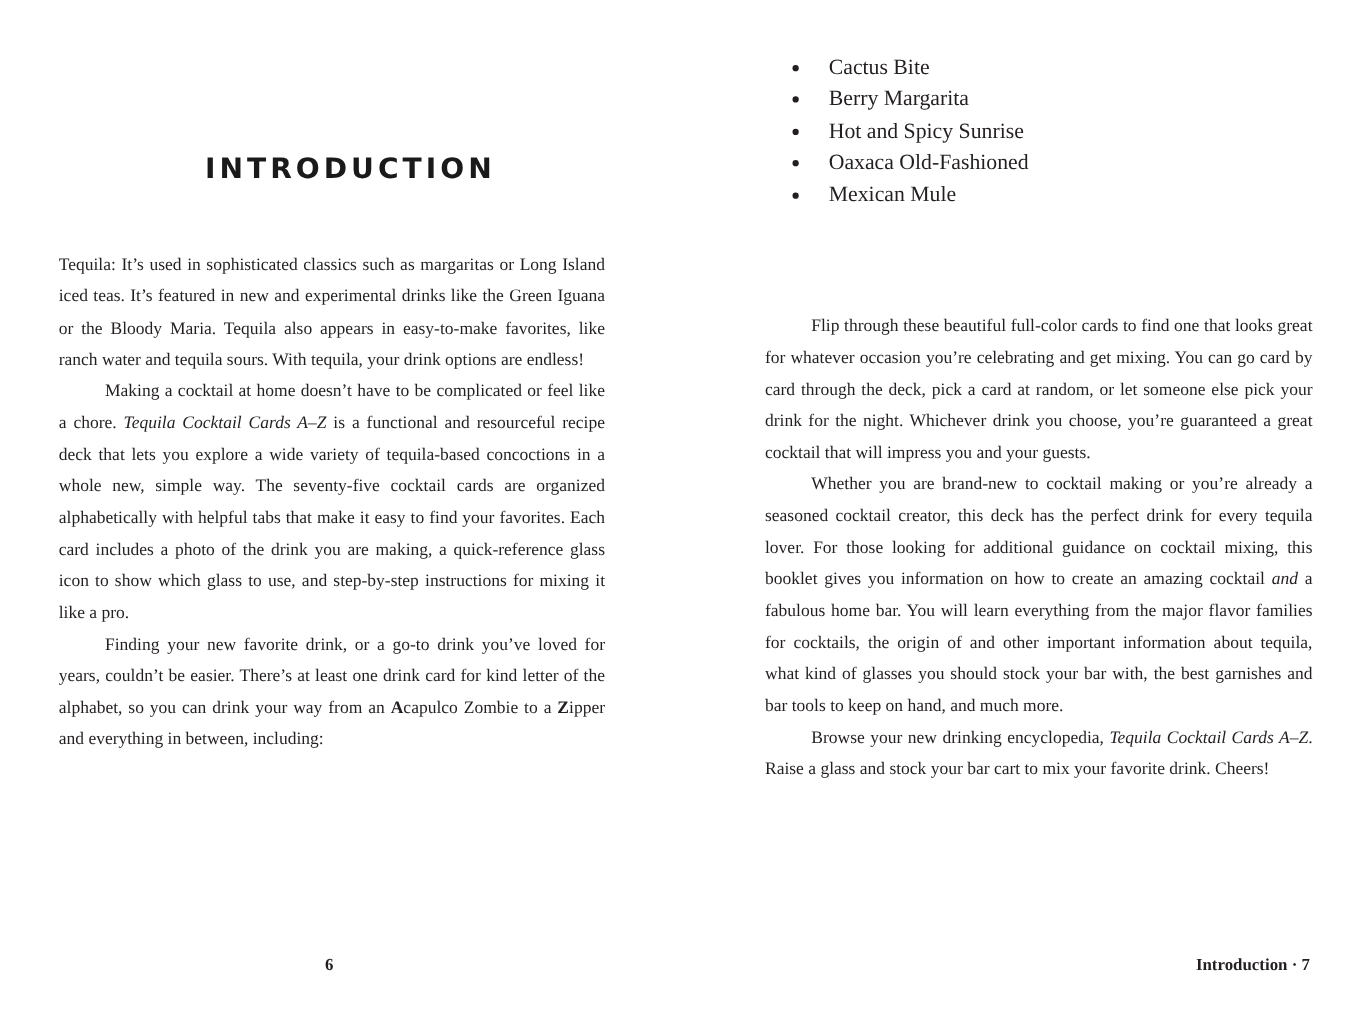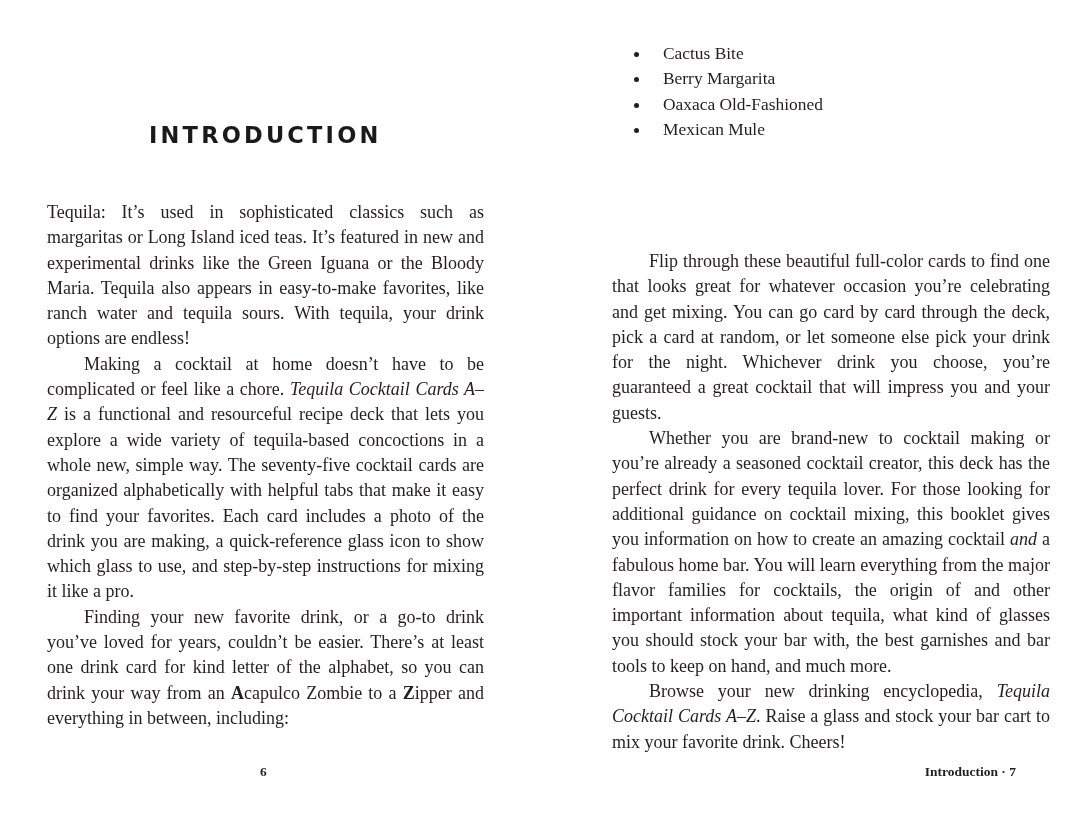--- a/index.html
+++ b/index.html
@@ -1,51 +1,52 @@
 <!DOCTYPE html>
 <html><head>
 <meta charset="utf-8">
 <style>
   html, body { margin: 0; padding: 0; background: #ffffff; }
   body { width: 1080px; height: 819px; position: relative; overflow: hidden; color: #231f20; font-family: "Liberation Serif", "DejaVu Serif", serif; }
   .page { position: absolute; top: 0; height: 819px; }
   .left { left: 0; width: 540px; }
   .right { left: 540px; width: 540px; }
-  .heading { position: absolute; left: 149px; top: 122px; width: 236px; font-family: "DejaVu Sans", sans-serif; font-weight: bold; font-size: 22.5px; letter-spacing: 3.2px; margin: 0; color: #1a1a1a; white-space: nowrap; }
-  .text { position: absolute; font-size: 18px; line-height: 25.3px; text-align: justify; margin: 0; }
+  .heading { position: absolute; left: 164px; top: 122px; width: 236px; font-family: "DejaVu Sans", sans-serif; font-weight: bold; font-size: 22.5px; letter-spacing: 3.2px; margin: 0; color: #1a1a1a; white-space: nowrap; }
+  .text { position: absolute; font-size: 14px; line-height: 25.3px; text-align: justify; margin: 0; }
   .left .text { left: 47px; top: 200px; width: 437px; }
   .right .text { left: 72px; top: 249px; width: 438px; }
   .text p { margin: 0; }
   .text p.indent { text-indent: 37px; }
   .text p.last { text-align-last: left; }
   .bullets { position: absolute; left: 94px; top: 41px; margin: 0; padding: 0; list-style: none; font-size: 17.4px; line-height: 25.4px; }
   .bullets li { position: relative; padding-left: 29px; white-space: nowrap; }
   .bullets li .dot { position: absolute; left: 0; top: 11px; width: 5px; height: 5px; border-radius: 50%; background: #231f20; }
   .folio { position: absolute; top: 764px; font-size: 13.5px; font-weight: bold; }
   .left .folio { left: 260px; }
-  .right .folio { right: 64px; }
+  .right .folio { right: 32px; }
   i { }
 </style>
 </head>
 <body>
 
 <div class="page left">
   <h1 class="heading">INTRODUCTION</h1>
   <div class="text">
     <p>Tequila: It’s used in sophisticated classics such as margaritas or Long Island iced teas. It’s featured in new and experimental drinks like the Green Iguana or the Bloody Maria. Tequila also appears in easy-to-make favorites, like ranch water and tequila sours. With tequila, your drink options are endless!</p>
     <p class="indent"><span>Making a cocktail at home doesn’t have to be complicated or feel like a chore. </span><i>Tequila Cocktail Cards A–Z</i><span> is a functional and resourceful recipe deck that lets you explore a wide variety of tequila-based concoctions in a whole new, simple way. The seventy-five cocktail cards are organized alphabetically with helpful tabs that make it easy to find your favorites. Each card includes a photo of the drink you are making, a quick-reference glass icon to show which glass to use, and step-by-step instructions for mixing it like a pro.</span></p>
     <p class="indent last"><span>Finding your new favorite drink, or a go-to drink you’ve loved for years, couldn’t be easier. There’s at least one drink card for kind letter of the alphabet, so you can drink your way from an </span><b>A</b><span>capulco Zombie to a </span><b>Z</b><span>ipper and everything in between, including:</span></p>
   </div>
   <div class="folio">6</div>
 </div>
 
 <div class="page right">
   <ul class="bullets">
     <li><span class="dot"></span><span>Cactus Bite</span></li>
     <li><span class="dot"></span><span>Berry Margarita</span></li>
+    <li><span class="dot"></span><span>Hot and Spicy Sunrise</span></li>
     <li><span class="dot"></span><span>Oaxaca Old-Fashioned</span></li>
     <li><span class="dot"></span><span>Mexican Mule</span></li>
   </ul>
   <div class="text">
     <p class="indent">Flip through these beautiful full-color cards to find one that looks great for whatever occasion you’re celebrating and get mixing. You can go card by card through the deck, pick a card at random, or let someone else pick your drink for the night. Whichever drink you choose, you’re guaranteed a great cocktail that will impress you and your guests.</p>
     <p class="indent"><span>Whether you are brand-new to cocktail making or you’re already a seasoned cocktail creator, this deck has the perfect drink for every tequila lover. For those looking for additional guidance on cocktail mixing, this booklet gives you information on how to create an amazing cocktail </span><i>and</i><span> a fabulous home bar. You will learn everything from the major flavor families for cocktails, the origin of and other important information about tequila, what kind of glasses you should stock your bar with, the best garnishes and bar tools to keep on hand, and much more.</span></p>
     <p class="indent last"><span>Browse your new drinking encyclopedia, </span><i>Tequila Cocktail Cards A–Z</i><span>. Raise a glass and stock your bar cart to mix your favorite drink. Cheers!</span></p>
   </div>
   <div class="folio">Introduction · 7</div>
 </div>

